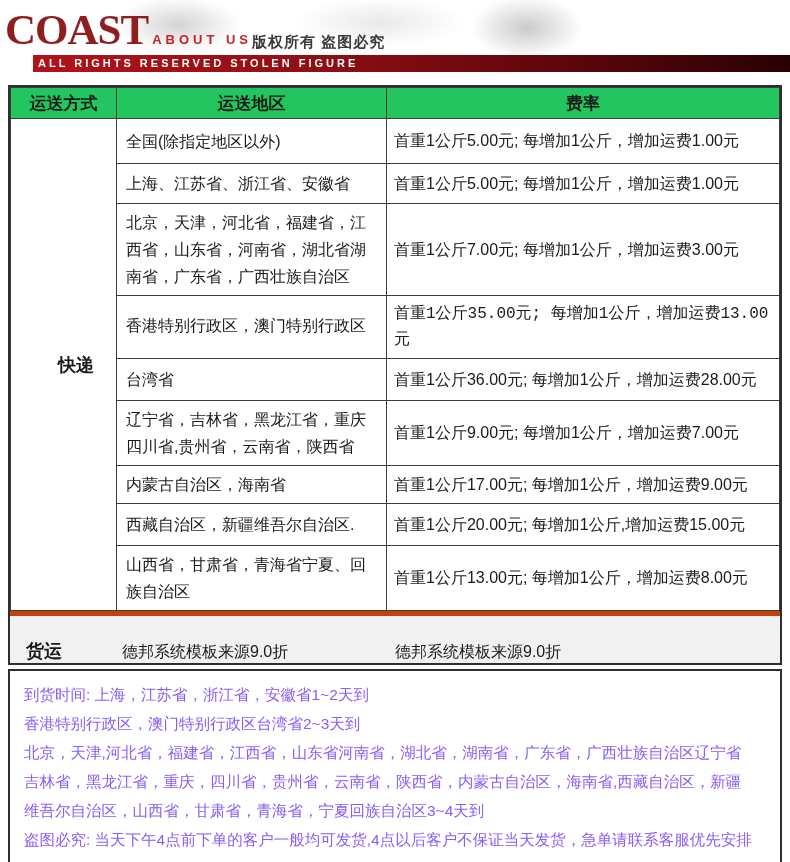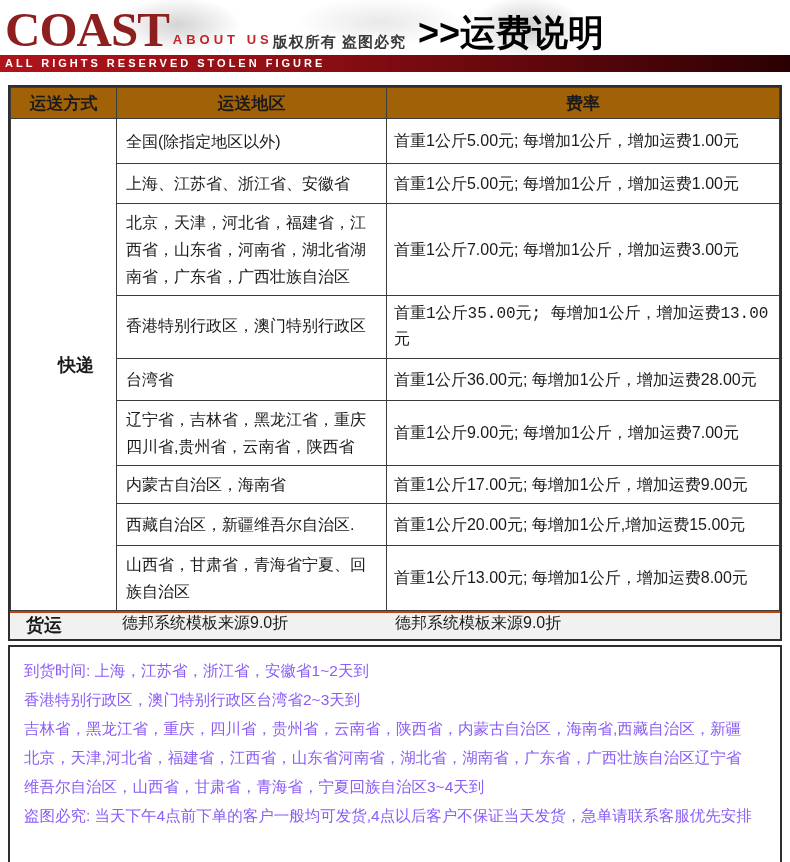--- a/index.html
+++ b/index.html
@@ -8,43 +8,43 @@
 
   
   .header { position: relative; height: 55px; background: #fff; }
   .watermark { position: absolute; left: 80px; top: 0; width: 545px; height: 55px;
     background:
       radial-gradient(ellipse 90px 40px at 18% 45%, rgba(160,160,160,.45), rgba(255,255,255,0) 70%),
       radial-gradient(ellipse 120px 35px at 55% 40%, rgba(190,190,190,.35), rgba(255,255,255,0) 70%),
       radial-gradient(ellipse 80px 45px at 82% 50%, rgba(150,150,150,.5), rgba(255,255,255,0) 70%);
     pointer-events: none; }
   .header-inner { position: relative; display: flex; align-items: flex-end; height: 55px; padding-left: 5px; }
-  .logo { font-family: "Liberation Serif", "DejaVu Serif", serif; font-weight: 700; font-size: 49px; line-height: 50px; color: #8d1f1f; letter-spacing: -1px; }
+  .logo { font-family: "Liberation Serif", "DejaVu Serif", serif; font-weight: 700; font-size: 43px; line-height: 50px; color: #8d1f1f; letter-spacing: -1px; }
   .logo-sub { display: flex; flex-direction: row; justify-content: flex-end; margin-left: 4px; padding-bottom: 4px; }
   .about { font-size: 13px; font-weight: 700; color: #c2242a; letter-spacing: 4px; line-height: 16px; }
   .copyright { font-size: 15px; font-weight: 700; color: #3a3a3a; letter-spacing: 1px; line-height: 19px; }
   .page-title { margin-left: 12px; font-size: 36px; font-weight: 900; color: #000; line-height: 42px; letter-spacing: 0px; padding-bottom: 1px; }
 
   .banner { height: 17px; background: linear-gradient(90deg, #b11319 0%, #930f15 35%, #5a060b 72%, #2a0103 100%);
-    color: #fff; font-size: 11px; font-weight: 700; letter-spacing: 3px; line-height: 17px; padding-left: 5px; white-space: nowrap; }
+    color: #fff; font-size: 11px; font-weight: 700; letter-spacing: 3px; line-height: 17px; padding-left: 5px; white-space: nowrap; margin-left: 33px; }
 
   
   .table-block { margin: 13px 8px 0 8px; border: 2px solid #2e2e2e; }
   table { width: 100%; border-collapse: collapse; table-layout: fixed; }
   th, td { border: 1px solid #3c3c3c; font-size: 16px; vertical-align: middle; }
-  th { background: #a16207; height: 31px; font-size: 17px; font-weight: 700; text-align: center; }
+  th { background: #22c55e; height: 31px; font-size: 17px; font-weight: 700; text-align: center; }
   col.c1 { width: 106px; } col.c2 { width: 270px; } col.c3 { width: auto; }
   td.method { text-align: center; font-size: 18px; font-weight: 700; padding-left: 25px; }
   td.region { padding: 5px 6px 5px 9px; line-height: 27px; }
   td.rate { padding: 5px 4px 5px 7px; line-height: 26px; margin-left: 17px; }
   tr.r1 td { height: 45px; } tr.r2 td { height: 40px; } tr.r3 td { height: 82px; }
   tr.r4 td { height: 35px; font-family: Liberation Mono, monospace; } tr.r5 td { height: 42px; } tr.r6 td { height: 58px; }
   tr.r7 td { height: 38px; } tr.r8 td { height: 42px; } tr.r9 td { height: 64px; }
 
-  .freight-row { display: flex; align-items: flex-start; height: 28px; background: #f1f1f1; border-top: 2px solid #c2410c; }
+  .freight-row { display: flex; align-items: flex-end; height: 52px; background: #f1f1f1; border-top: 5px solid #c2410c; }
   .freight-label { width: 104px; padding-left: 16px; font-size: 18px; font-weight: 700; }
   .freight-col2 { width: 273px; padding-left: 8px; font-size: 16px; }
   .freight-col3 { flex: 1; padding-left: 8px; font-size: 16px; }
 
   
   .notes { margin: 4px 8px 0 8px; border: 2px solid #2e2e2e; padding: 9px 14px 10px 14px; min-height: 238px; }
   .notes p { font-size: 15.5px; line-height: 29px; color: #8b5cf6; }
 </style>
 </head>
 <body>
@@ -52,21 +52,20 @@
 <div class="page">
 
   <div class="header">
     <div class="watermark"></div>
     <div class="header-inner">
       <div class="logo">COAST</div>
       <div class="logo-sub">
         <div class="about">ABOUT US</div>
         <div class="copyright">版权所有 盗图必究</div>
       </div>
-      <div class="page-title">&gt;&gt;运费说明</div>
     </div>
   </div>
 
   <div class="banner">ALL RIGHTS RESERVED STOLEN FIGURE</div>
 
   <div class="table-block">
     <table>
       <colgroup>
           <col class="c1">
           <col class="c2">
@@ -120,19 +119,19 @@
     <div class="freight-row">
       <div class="freight-label">货运</div>
       <div class="freight-col2">德邦系统模板来源9.0折</div>
       <div class="freight-col3">德邦系统模板来源9.0折</div>
     </div>
   </div>
 
   <div class="notes">
     <p>到货时间: 上海，江苏省，浙江省，安徽省1~2天到</p>
     <p>香港特别行政区，澳门特别行政区台湾省2~3天到</p>
+    <p>北京，天津,河北省，福建省，江西省，山东省河南省，湖北省，湖南省，广东省，广西壮族自治区辽宁省</p>
     <p>吉林省，黑龙江省，重庆，四川省，贵州省，云南省，陕西省，内蒙古自治区，海南省,西藏自治区，新疆</p>
-    <p>北京，天津,河北省，福建省，江西省，山东省河南省，湖北省，湖南省，广东省，广西壮族自治区辽宁省</p>
     <p>维吾尔自治区，山西省，甘肃省，青海省，宁夏回族自治区3~4天到</p>
     <p>盗图必究: 当天下午4点前下单的客户一般均可发货,4点以后客户不保证当天发货，急单请联系客服优先安排</p>
   </div>
 
 </div>
 
 </body></html>

